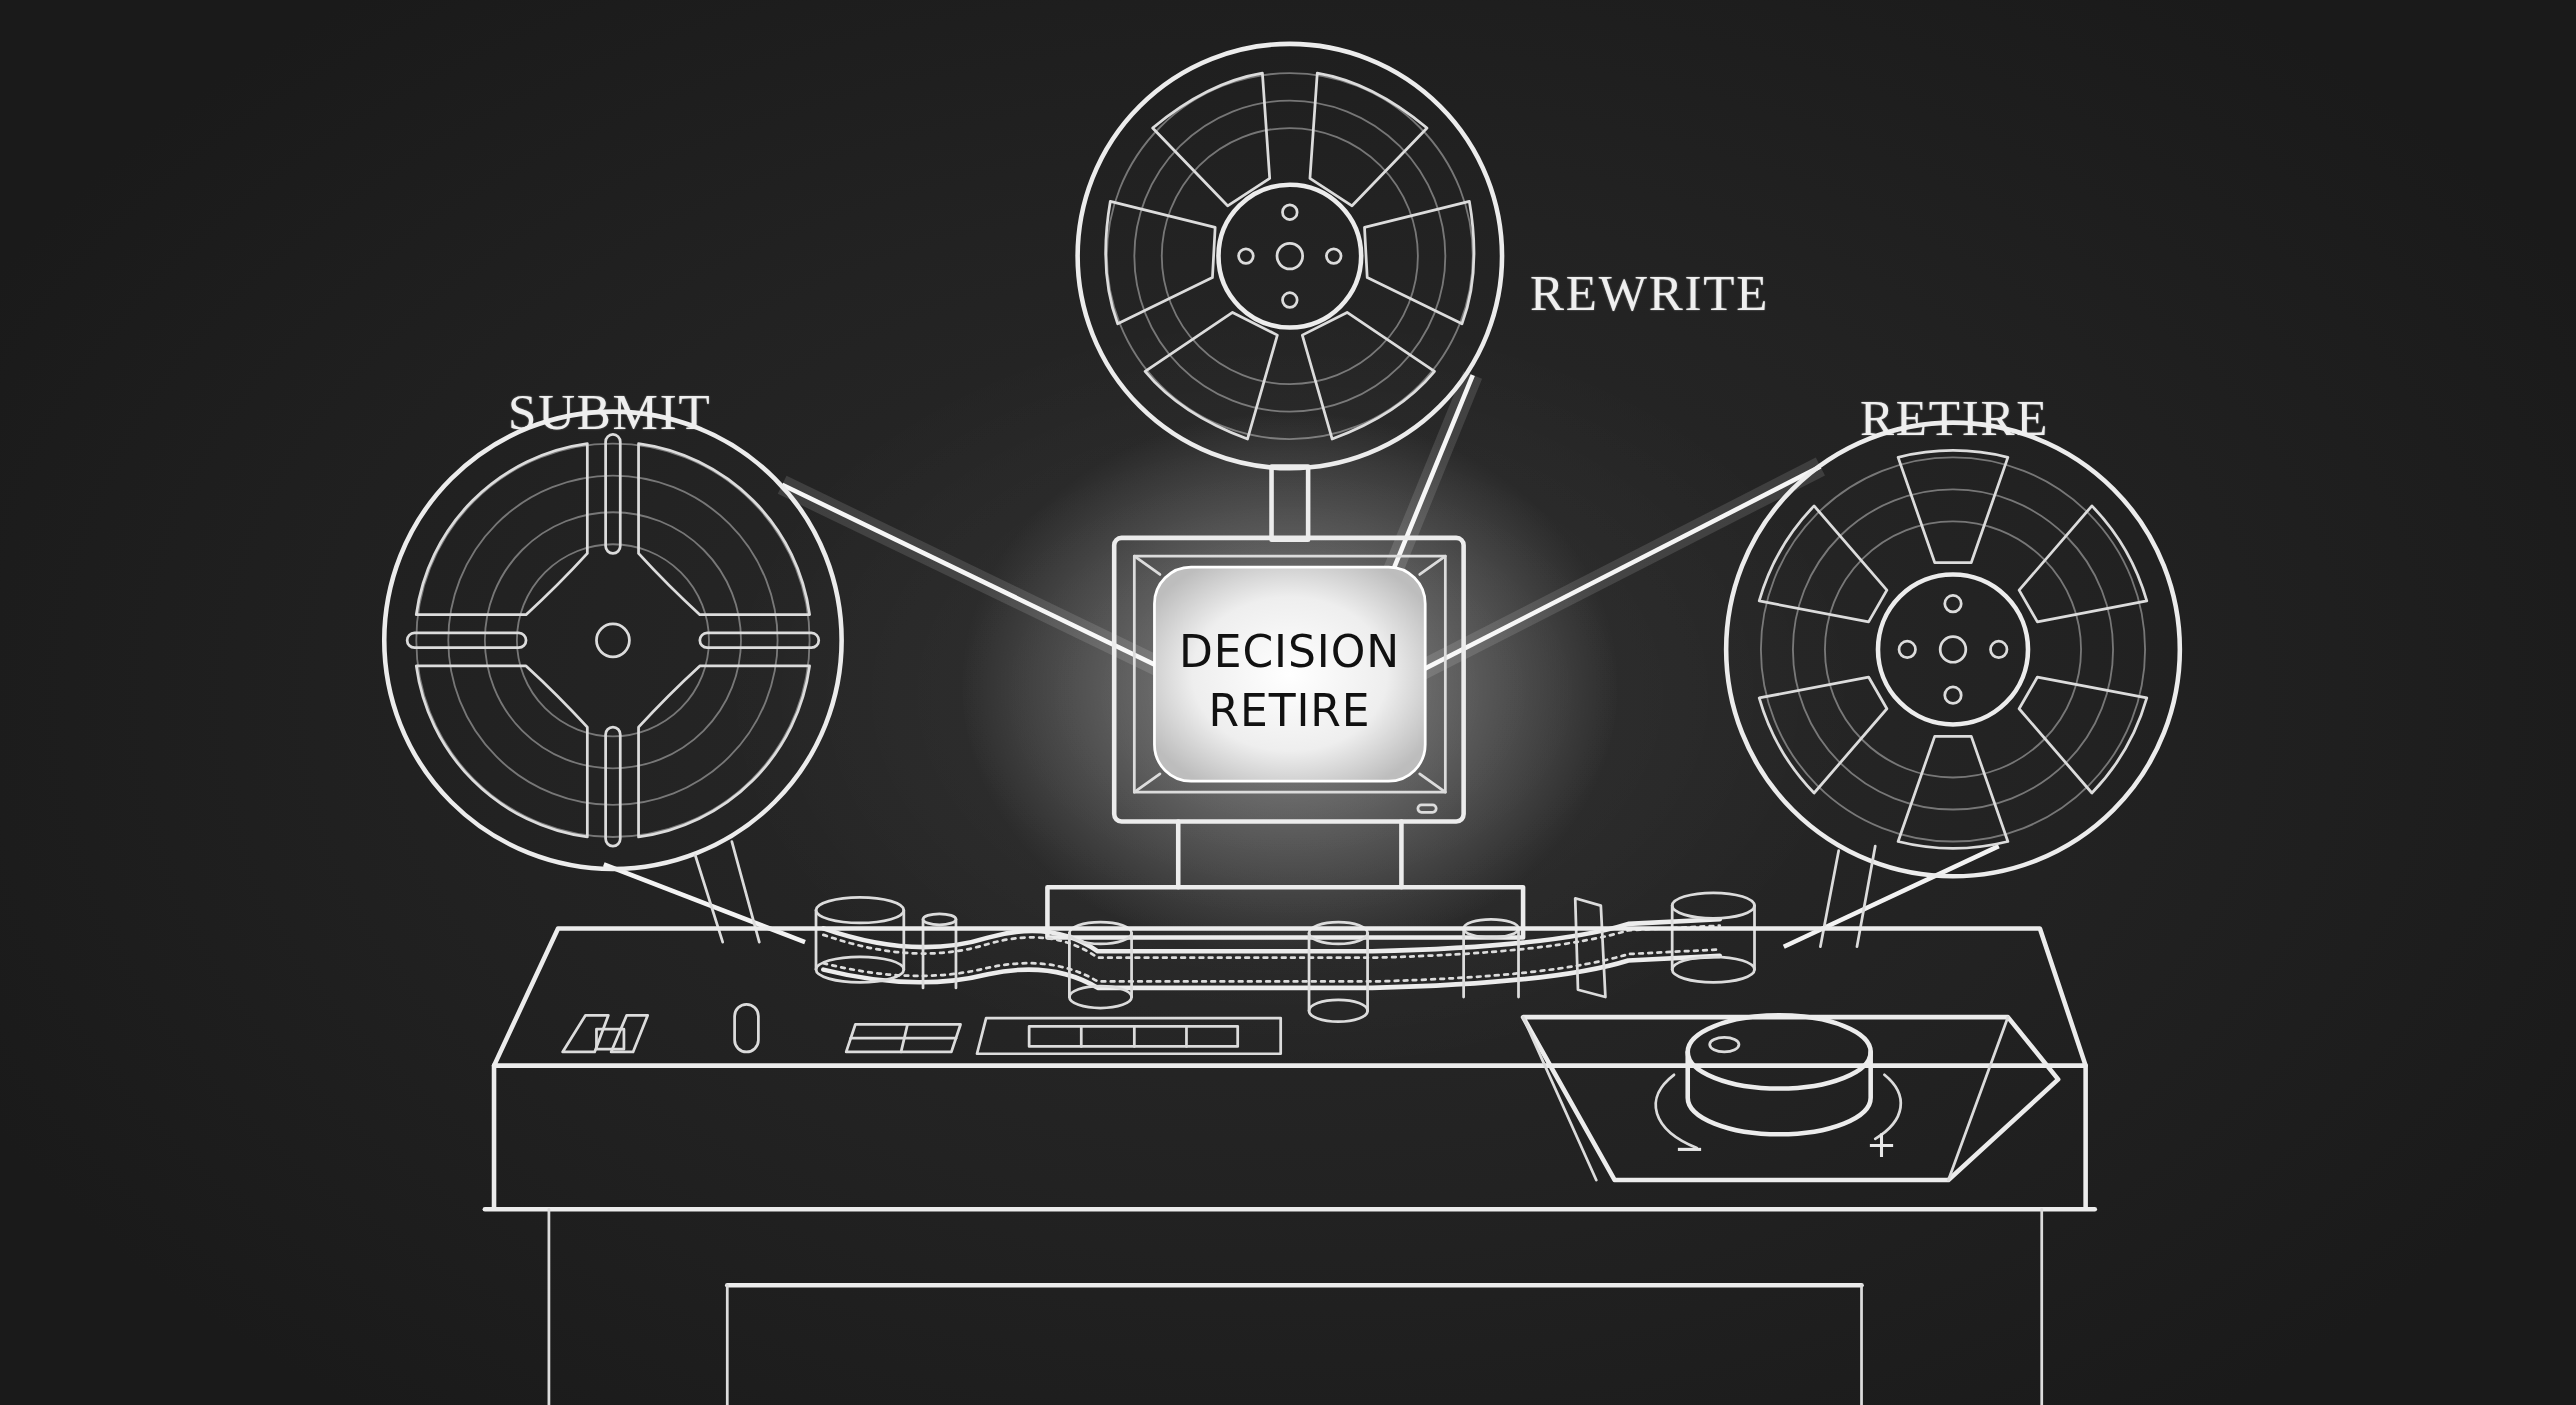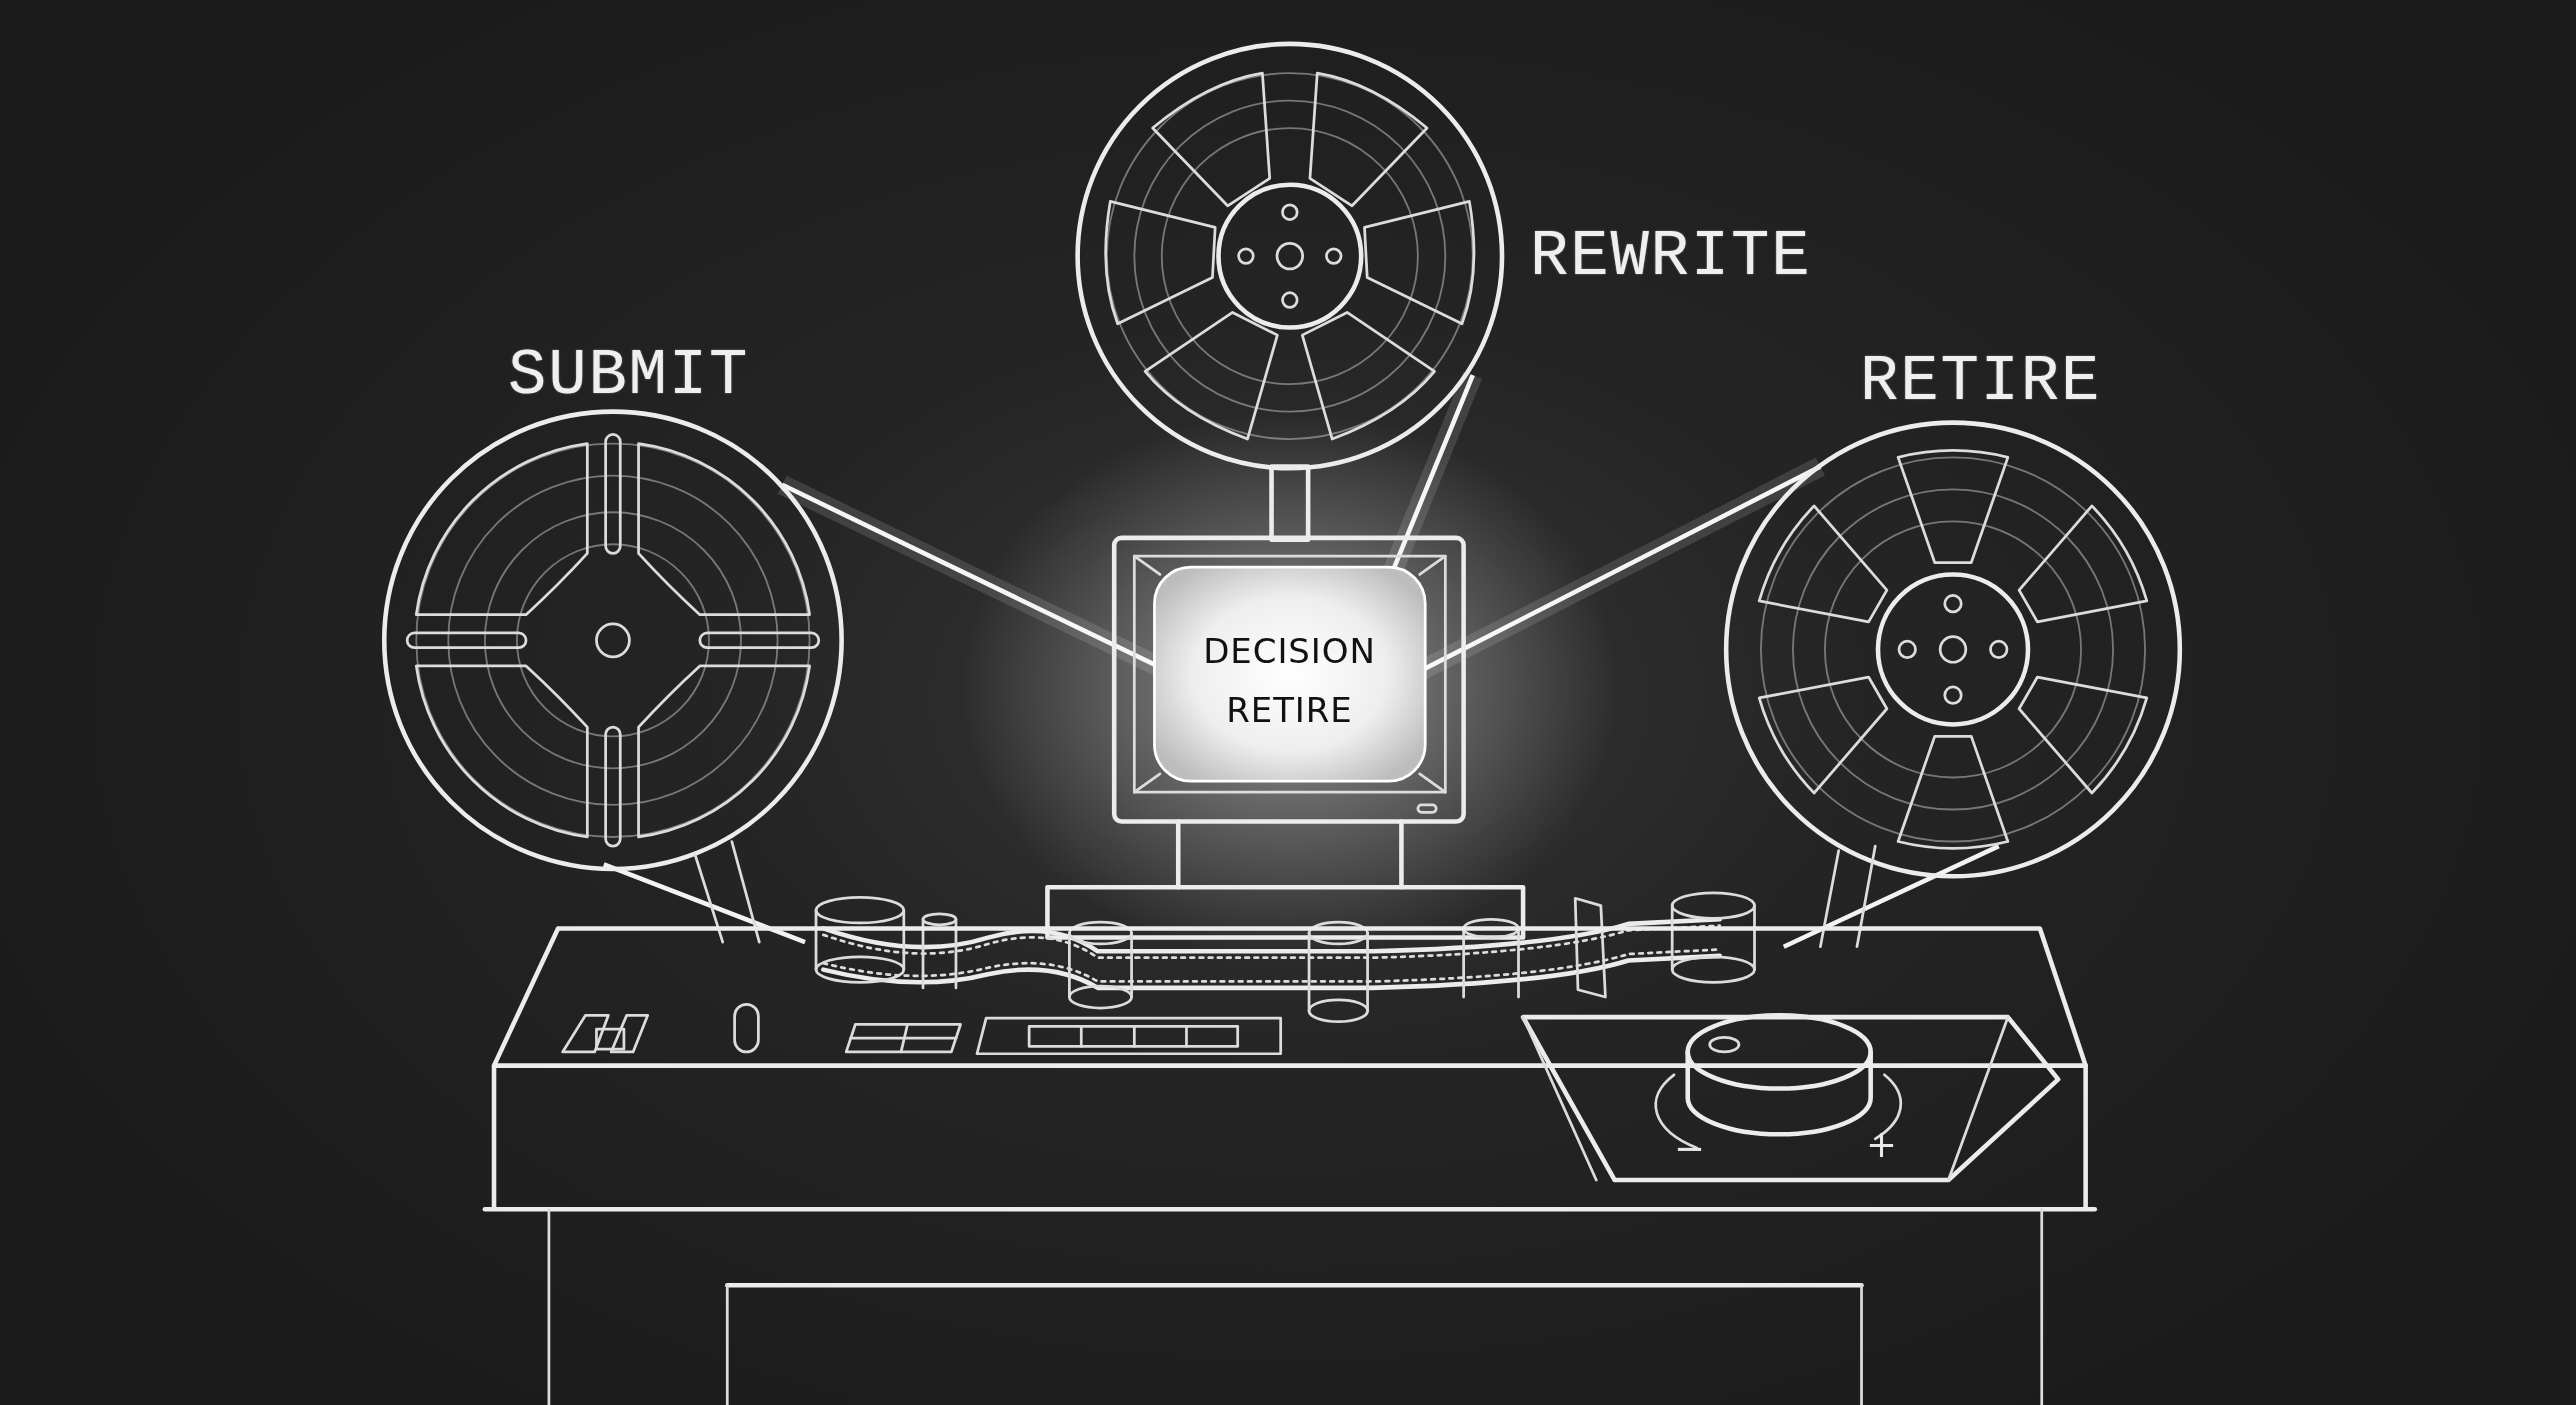--- a/index.html
+++ b/index.html
@@ -15,26 +15,27 @@
       radial-gradient(ellipse 1464px 915px at 50% 50%, #2a2a2a 0%, #222 55%, #1a1a1a 100%);
   }
   svg.scene { position: absolute; left: 0; top: 0; }
   .chalk { fill: none; stroke: #ececec; stroke-width: 5; stroke-linecap: round; stroke-linejoin: round; }
   .chalk-thin { fill: none; stroke: #dcdcdc; stroke-width: 3; stroke-linecap: round; stroke-linejoin: round; }
   .chalk-faint { fill: none; stroke: #bdbdbd; stroke-width: 2; opacity: 0.55; }
   .beam { stroke: #ffffff; stroke-width: 5; opacity: 0.95; }
   .beam-glow { stroke: #ffffff; stroke-width: 22; opacity: 0.12; }
   .label {
     position: absolute; color: #efefef;
-    font-family: Liberation Mono, monospace; font-size: 64px; letter-spacing: 1.8px;
+    font-family: Liberation Serif, serif; font-size: 51px; letter-spacing: 1.8px;
     text-shadow: 0 0 1.8px rgba(255,255,255,0.5);
+    margin-top: 43px;
   }
   .screen-text {
     position: absolute; left: 1143px; top: 622px; width: 293px;
-    text-align: center; color: #111; font-size: 34px; line-height: 59px;
+    text-align: center; color: #111; font-size: 44px; line-height: 59px;
     font-family: "DejaVu Sans", sans-serif; letter-spacing: 0.9px;
   }
   .dial-mark { position: absolute; color: #e8e8e8; font-size: 37px; font-family: "DejaVu Sans", sans-serif; }
 </style>
 </head>
 <body>
 
 <div class="board">
 
   <svg class="scene" width="2576" height="1405" viewBox="0 0 2816 1536">

